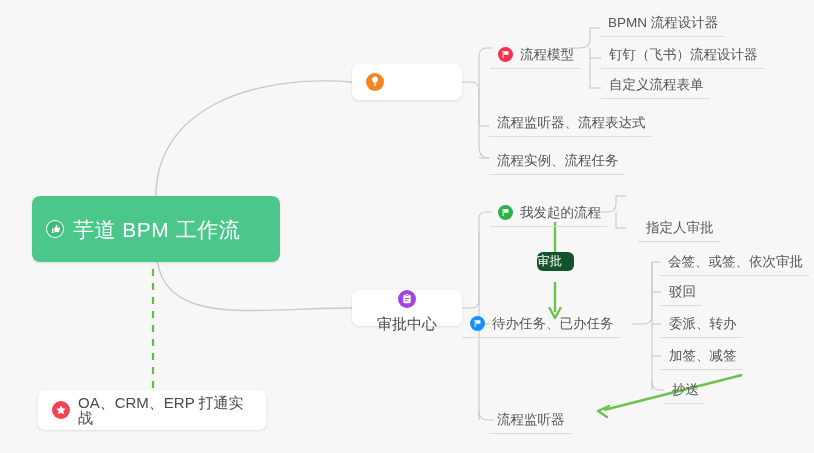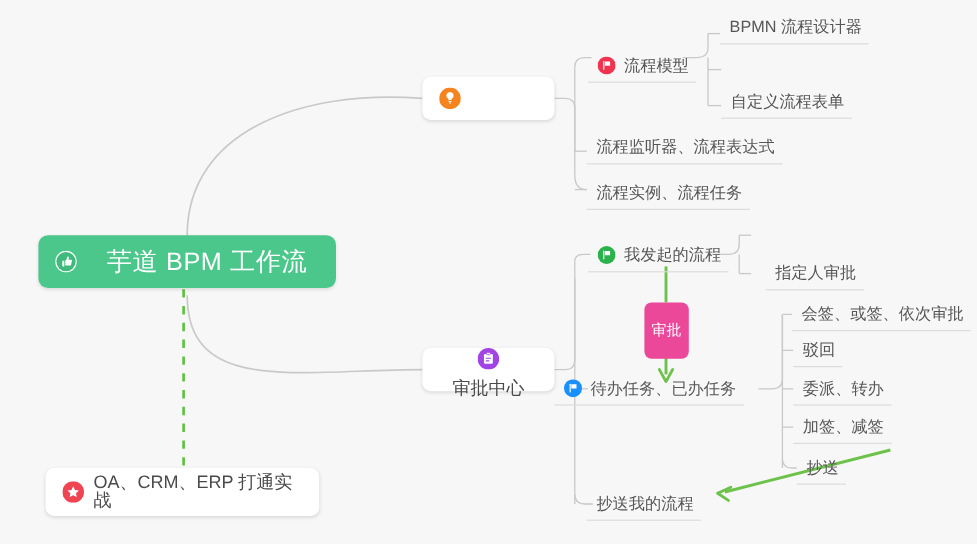--- a/index.html
+++ b/index.html
@@ -10,24 +10,24 @@
     overflow:hidden;
     position:relative;
   }
   #stage{position:absolute;left:0;top:0;width:814px;height:453px;}
   svg#wires{position:absolute;left:0;top:0;width:814px;height:453px;pointer-events:none;}
 
   .node{position:absolute;display:flex;align-items:center;box-sizing:border-box;}
 
   
   .root{
-    left:32px;top:196px;width:248px;height:44px;
+    left:32px;top:196px;width:248px;height:66px;
     background:#4cc78c;border-radius:8px;
     color:#ffffff;font-size:21px;
-    padding:0 14px;gap:25px;
+    padding:0 14px;gap:9px;
     box-shadow:0 1px 3px rgba(0,0,0,.10);
   }
   .root .label{letter-spacing:.5px;}
 
   
   .card{
     background:#ffffff;border-radius:7px;
     box-shadow:0 1px 3px rgba(0,0,0,.11);
     font-size:15px;color:#4a4a4a;
     padding:0 14px;gap:8px;
@@ -39,24 +39,24 @@
   
   .leaf{
     font-size:13.5px;color:#565656;
     border-bottom:1px solid #dcdcdc;
     height:28px;padding:0 6px 0 8px;gap:7px;
     white-space:nowrap;
   }
 
   
   .badge{
-    left:537px;top:252px;width:37px;height:47px;
-    background:#ec4899;border-radius:6px;
+    left:537px;top:252px;width:37px;height:19px;
+    background:#14532d;border-radius:6px;
     color:#ffffff;font-size:12.5px;
-    justify-content:center;
+    justify-content:flex-start;
   }
 
   
   .ico{width:18px;height:18px;border-radius:50%;flex:0 0 auto;display:block;}
   .ico.sm{width:15px;height:15px;}
   .ico svg{display:block;}
 
   .txt{line-height:1;}
 </style>
 </head>
@@ -141,20 +141,23 @@
         <rect x="5.6" y="4.6" width="1.15" height="8.8" rx=".55" fill="#ffffff"></rect>
         <path d="M7.3 5.1h5.2v4.2H7.3z" fill="#ffffff"></path>
       </svg>
     </span>
     <span class="txt">流程模型</span>
   </div>
 
   <div class="node leaf" style="left:600px;top:9px;align-items:center;">
     <span class="txt">BPMN 流程设计器</span>
   </div>
+  <div class="node leaf" style="left:601px;top:41px;">
+    <span class="txt">钉钉（飞书）流程设计器</span>
+  </div>
   <div class="node leaf" style="left:601px;top:71px;">
     <span class="txt">自定义流程表单</span>
   </div>
 
   <div class="node leaf" style="left:489px;top:109px;justify-content:flex-end;">
     <span class="txt">流程监听器、流程表达式</span>
   </div>
   <div class="node leaf" style="left:489px;top:131px;margin-top:16px;">
     <span class="txt">流程实例、流程任务</span>
   </div>
@@ -207,21 +210,21 @@
     <span class="txt">委派、转办</span>
   </div>
   <div class="node leaf" style="left:661px;top:342px;">
     <span class="txt">加签、减签</span>
   </div>
   <div class="node leaf" style="left:664px;top:376px;">
     <span class="txt">抄送</span>
   </div>
 
   <div class="node leaf" style="left:489px;top:406px;">
-    <span class="txt">抄送我的流程</span>
+    <span class="txt">流程监听器</span>
   </div>
 
   <div class="node badge">
     <span class="txt">审批</span>
   </div>
 
   <div class="node card bottom">
     <span class="ico">
       <svg width="18" height="18" viewBox="0 0 18 18">
         <circle cx="9" cy="9" r="9" fill="#f04452"></circle>

